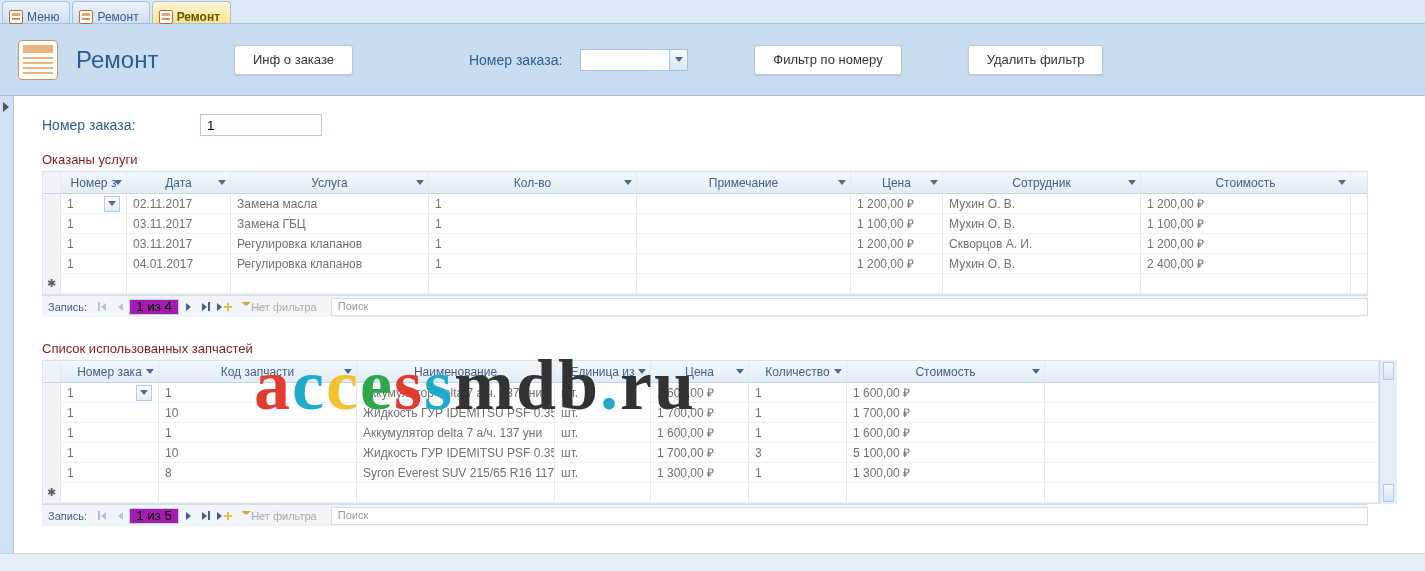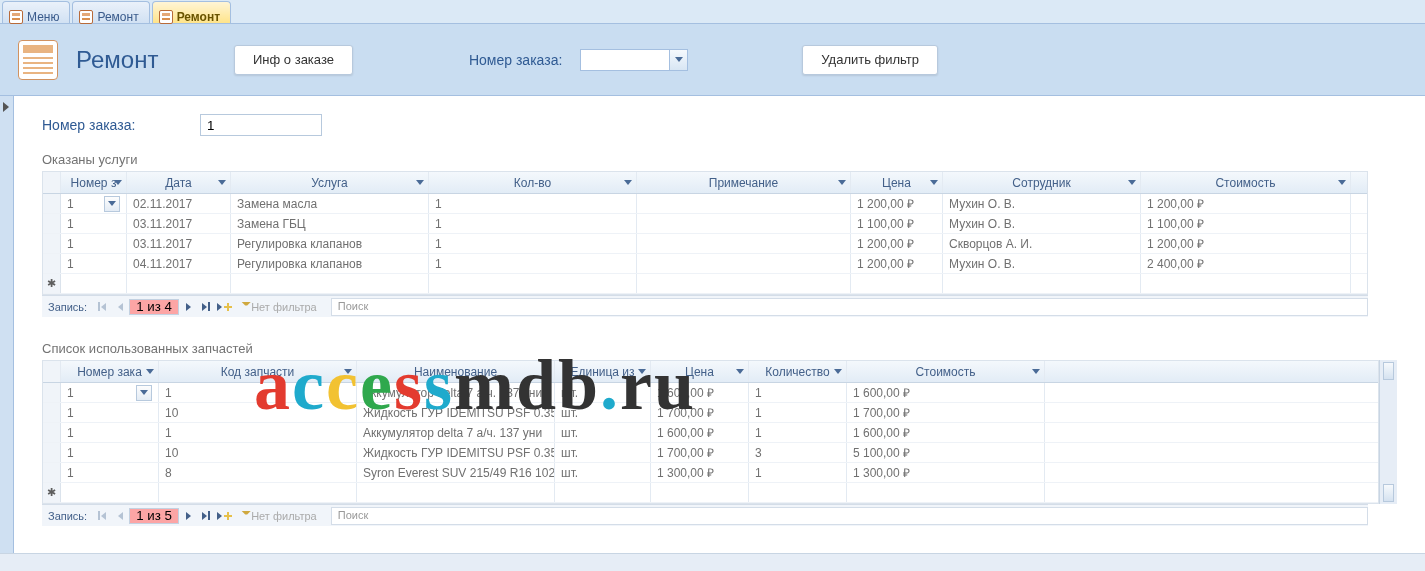--- a/index.html
+++ b/index.html
@@ -29,21 +29,21 @@
   .chev-down { display: inline-block; width: 0; height: 0; border-left: 4px solid transparent; border-right: 4px solid transparent; border-top: 5px solid #4a6b97; }
 
   
   .body-area { flex: 1; display: flex; background: #dbe9f6; position: relative; }
   .record-selector-left { width: 14px; background: #cfe0f2; border-right: 1px solid #a4bfe0; position: relative; }
   .record-selector-left::before { content: ""; position: absolute; top: 6px; left: 3px; width: 0; height: 0; border-top: 5px solid transparent; border-bottom: 5px solid transparent; border-left: 6px solid #555; }
   .form-area { flex: 1; background: #fff; padding: 18px 28px; position: relative; display: flex; flex-direction: column; }
 
   .field-row { display: flex; align-items: center; gap: 18px; margin-bottom: 10px; }
   .text-input { height: 22px; width: 122px; border: 1px solid #b7c9dd; padding: 0 6px; background: #fff; }
-  .section-label { color: #737373; margin: 6px 0 4px; font-size: 13px; }
+  .section-label { color: #7f1d1d; margin: 6px 0 4px; font-size: 13px; }
 
   
   .datasheet { border: 1px solid #dbe3ec; background: #fff; width: 1326px; }
   .ds-header { display: flex; background: linear-gradient(#f4f8fc,#e2ecf6); border-bottom: 1px solid #c8d5e3; height: 22px; }
   .ds-header .cell, .ds-row .cell { border-right: 1px solid #e3eaf2; display: flex; align-items: center; padding: 0 6px; overflow: hidden; white-space: nowrap; }
   .ds-header .cell { justify-content: center; gap: 6px; color: #436089; position: relative; }
   .ds-header .cell .filter-arrow { position: absolute; right: 4px; }
   .ds-row { display: flex; height: 20px; border-bottom: 1px solid #eef2f7; color: #707070; }
   .ds-row.new .rowsel::before { content: "✱"; color: #5e5e5e; font-size: 11px; }
   .rowsel { width: 18px; background: #f0f4f9; border-right: 1px solid #dbe3ec; display: flex; align-items: center; justify-content: center; flex: none; }
@@ -69,21 +69,21 @@
   .parts .c4 { width: 96px; }
   .parts .c5 { width: 98px; }
   .parts .c6 { width: 98px; }
   .parts .c7 { width: 198px; }
 
   
   .navbar { display: flex; align-items: center; height: 22px; background: #f1f5fa; border-top: 1px solid #d4dde8; font-size: 11px; color: #555; width: 1326px; }
   .navbar .lbl { padding: 0 6px; color: #436089; }
   .navbtn { width: 18px; height: 18px; display: flex; align-items: center; justify-content: center; cursor: pointer; color: #436089; border-radius: 2px; }
   .navbtn.disabled { color: #b5c3d4; cursor: default; }
-  .navinput { width: 50px; height: 16px; border: 1px solid #c3d1e1; text-align: center; background: #fca5a5; }
+  .navinput { width: 50px; height: 16px; border: 1px solid #c3d1e1; text-align: center; background: #a21caf; }
   .filter-lbl { color: #aaa; padding: 0 8px; display: flex; align-items: center; }
   .funnel { display: inline-block; width: 10px; height: 10px; position: relative; }
   .funnel::before { content: ""; position: absolute; top: 0; left: 0; right: 0; height: 4px; background: #cfa83f; clip-path: polygon(0 0,100% 0,60% 100%,40% 100%); }
   .search-box { flex: 1; background: #fff; border: 1px solid #d4dde8; height: 18px; margin-left: 6px; position: relative; }
   .search-box .ph { position: absolute; left: 6px; top: 1px; color: #999; }
 
   .tri-l { display:inline-block; width:0; height:0; border-top:4px solid transparent; border-bottom:4px solid transparent; border-right:5px solid currentColor;}
   .tri-r { display:inline-block; width:0; height:0; border-top:4px solid transparent; border-bottom:4px solid transparent; border-left:5px solid currentColor;}
   .bar-first, .bar-last { display:inline-flex; align-items:center; gap:1px;}
   .bar-first::before, .bar-last::after { content:""; width:2px; height:9px; background: currentColor;}
@@ -128,20 +128,21 @@
   <button class="btn">Инф о заказе</button>
   <div style="width:80px"></div>
   <span class="label-blue">Номер заказа:</span>
   <div class="combo">
     <input type="text" value="" style="">
     <span class="combo-btn">
         <span class="chev-down"></span>
       </span>
   </div>
   <div style="width:30px"></div>
+  <button class="btn">Фильтр по номеру</button>
   <div style="width:30px"></div>
   <button class="btn">Удалить фильтр</button>
 </div>
 
 <div class="body-area">
   <div class="record-selector-left"></div>
   <div class="form-area">
 
     <div class="field-row">
       <span class="label-blue" style="width:140px">Номер заказа:</span>
@@ -218,21 +219,21 @@
             <div class="cell c3">Регулировка клапанов</div>
             <div class="cell c4">1</div>
             <div class="cell c5"></div>
             <div class="cell c6 money">1 200,00 ₽</div>
             <div class="cell c7">Скворцов А. И.</div>
             <div class="cell c8 money">1 200,00 ₽</div>
           </div>
           <div class="ds-row">
             <div class="rowsel"></div>
             <div class="cell c1">1</div>
-            <div class="cell c2">04.11.2017</div>
+            <div class="cell c2">04.01.2017</div>
             <div class="cell c3">Регулировка клапанов</div>
             <div class="cell c4">1</div>
             <div class="cell c5"></div>
             <div class="cell c6 money">1 200,00 ₽</div>
             <div class="cell c7">Мухин О. В.</div>
             <div class="cell c8 money">2 400,00 ₽</div>
           </div>
         </div>
       <div class="ds-row new">
         <div class="rowsel"></div>
@@ -354,21 +355,21 @@
               <div class="cell c3">Жидкость ГУР IDEMITSU PSF 0.35</div>
               <div class="cell c4">шт.</div>
               <div class="cell c5 money">1 700,00 ₽</div>
               <div class="cell c6">3</div>
               <div class="cell c7 money">5 100,00 ₽</div>
             </div>
             <div class="ds-row">
               <div class="rowsel"></div>
               <div class="cell c1">1</div>
               <div class="cell c2">8</div>
-              <div class="cell c3">Syron Everest SUV 215/49 R16 102</div>
+              <div class="cell c3">Syron Everest SUV 215/65 R16 117</div>
               <div class="cell c4">шт.</div>
               <div class="cell c5 money">1 300,00 ₽</div>
               <div class="cell c6">1</div>
               <div class="cell c7 money">1 300,00 ₽</div>
             </div>
           </div>
       <div class="ds-row new">
         <div class="rowsel"></div>
         <div class="cell c1"></div>
             <div class="cell c2"></div>

